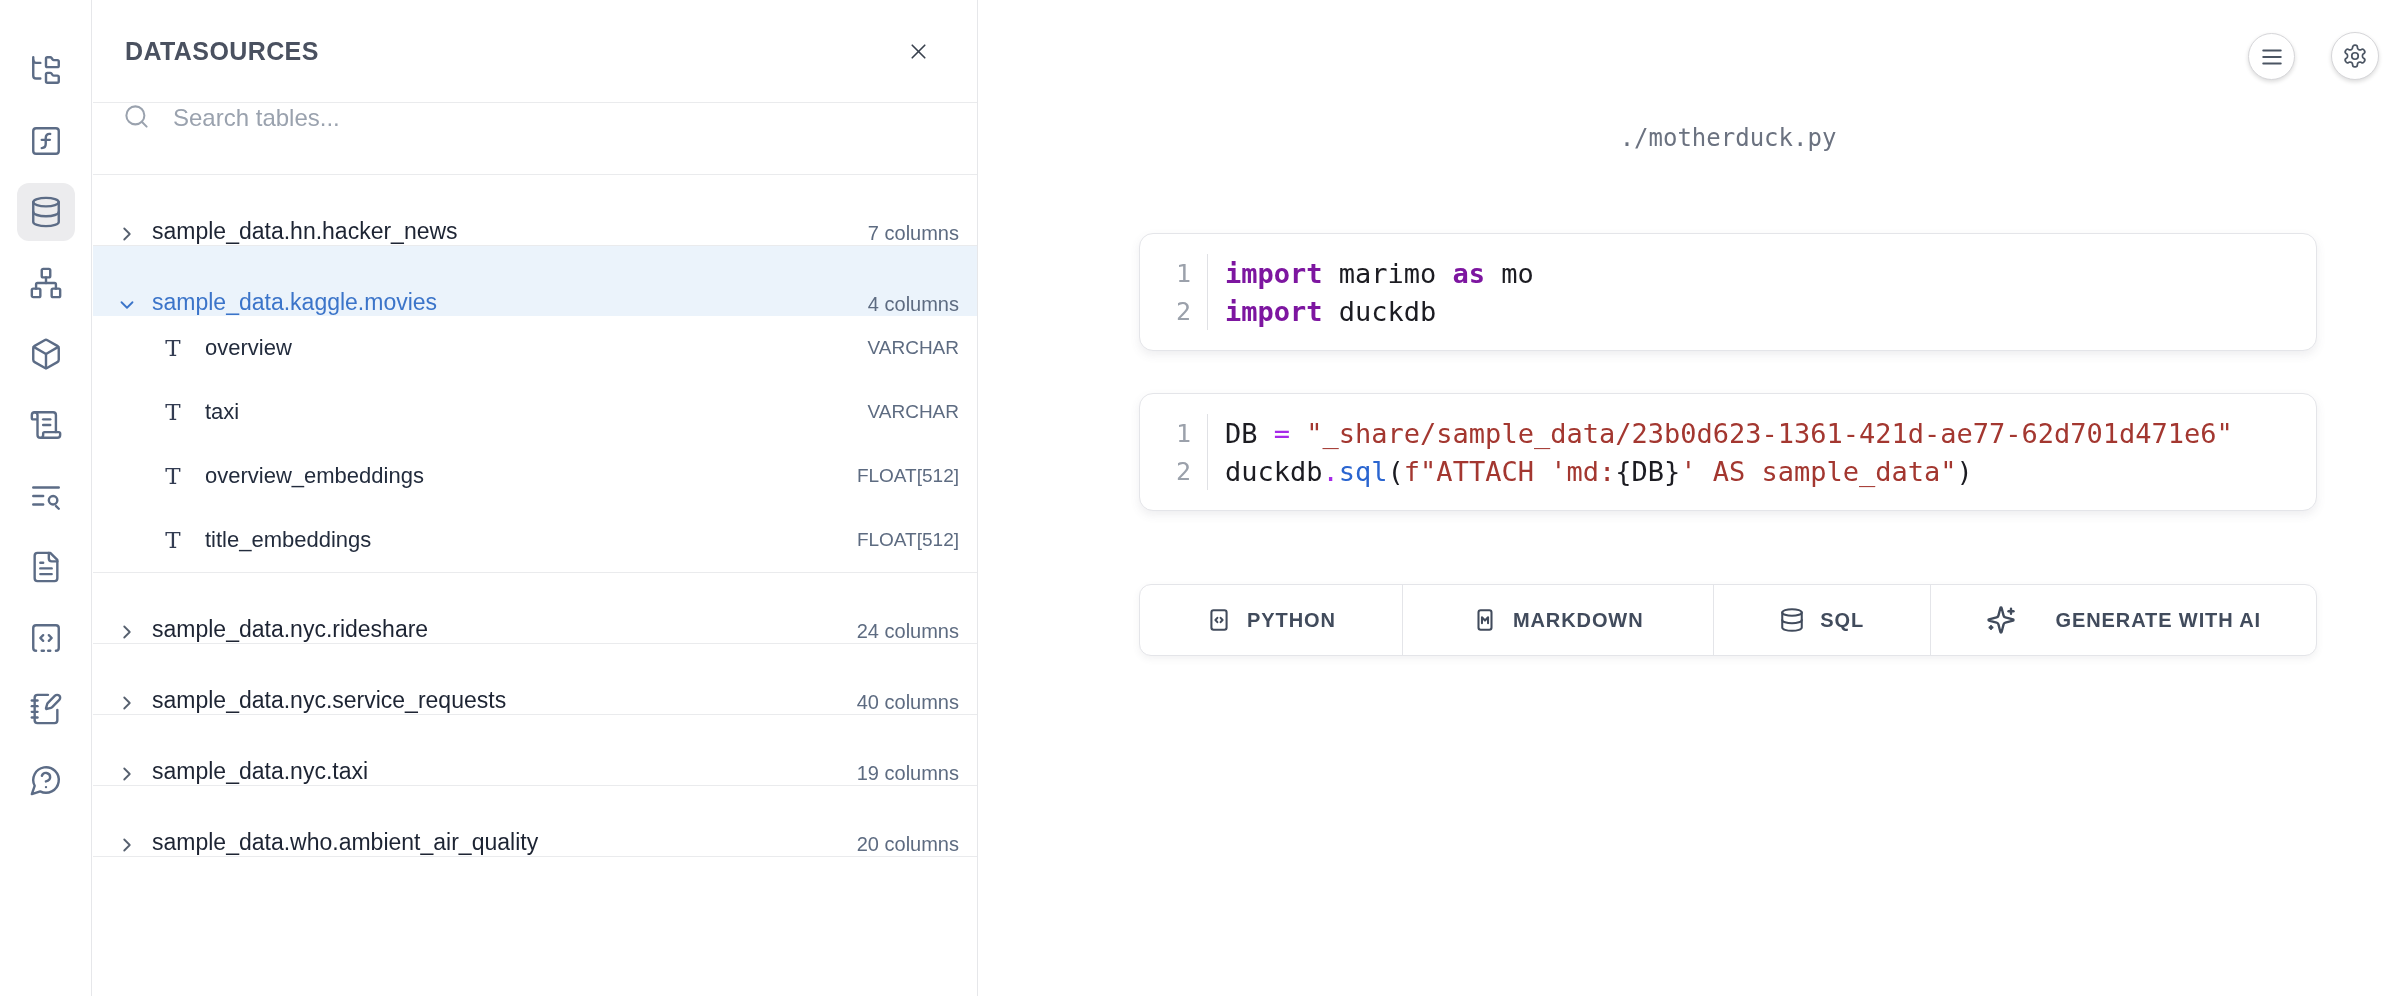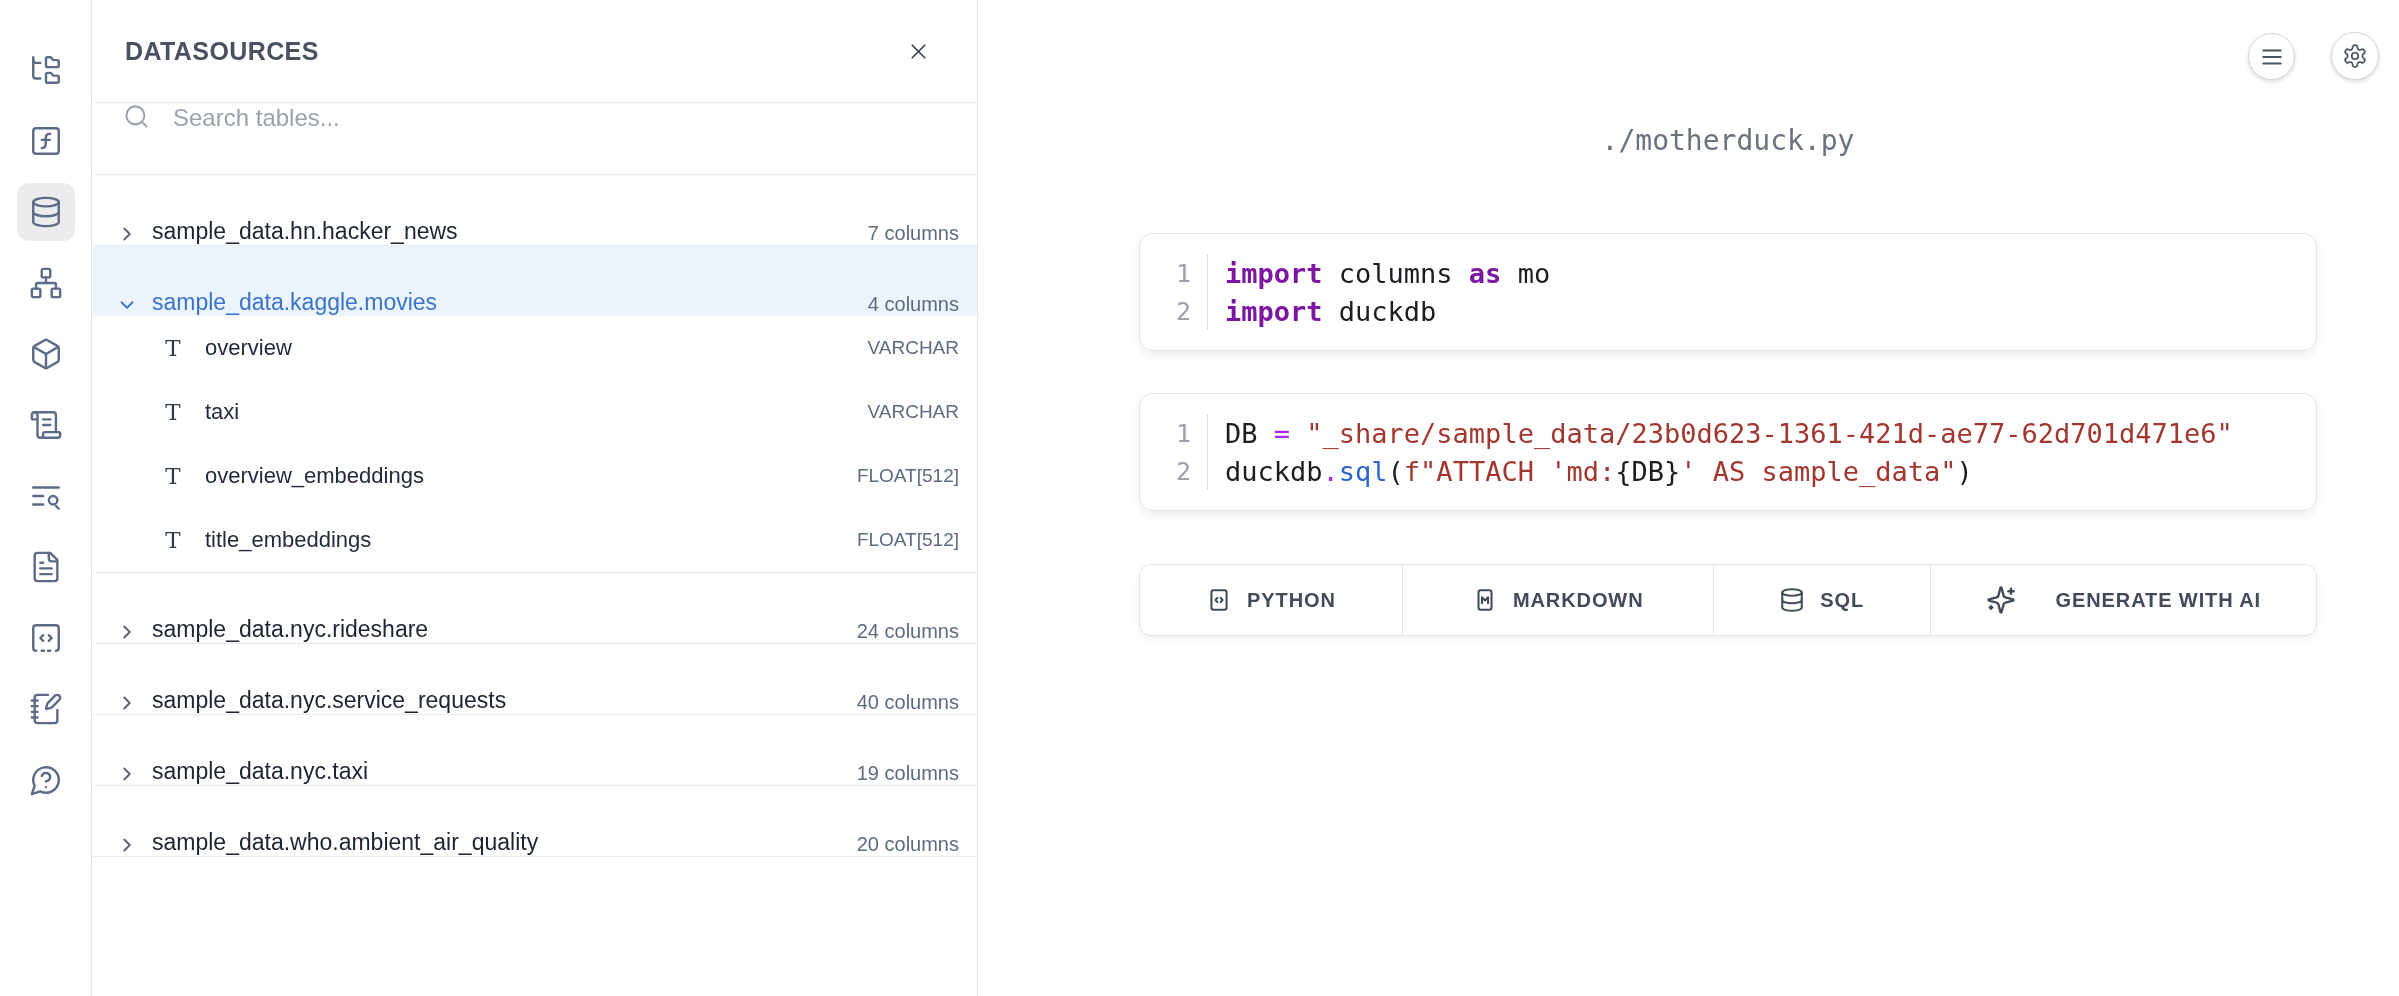--- a/index.html
+++ b/index.html
@@ -42,37 +42,37 @@
   .col-type{margin-left:auto;font-size:19px;color:#5d6b81;}
 
   
   .main{position:absolute;left:979px;top:0;width:1420px;height:996px;background:#fff;}
   .icon-circle{position:absolute;border-radius:50%;background:#fff;border:1px solid #d6d6d9;
          box-shadow:0 2px 4px rgba(0,0,0,.14);display:flex;align-items:center;
          justify-content:center;color:#4b5563;cursor:pointer;box-sizing:border-box;}
   #menu-btn{left:1269px;top:33px;width:47px;height:47px;}
   #settings-btn{left:1352px;top:32px;width:48px;height:48px;}
   .filename{position:absolute;left:160px;top:124px;width:1178px;text-align:center;
-         font-family:"DejaVu Sans Mono","Liberation Mono",monospace;font-size:28px;color:#6b7280;}
+         font-family:"DejaVu Sans Mono","Liberation Mono",monospace;font-size:24px;color:#6b7280;}
   #cells{position:absolute;left:160px;top:233px;width:1178px;display:flex;
          flex-direction:column;gap:42px;}
   .cell{background:#fff;border:1px solid #e4e5e9;border-radius:14px;
         box-shadow:0 4px 10px rgba(90,90,105,.10);padding:20px 0;box-sizing:border-box;cursor:text;}
   .code-line{display:flex;align-items:center;height:38px;
         font-family:"DejaVu Sans Mono","Liberation Mono",monospace;font-size:27px;}
   .gutter{width:68px;align-self:stretch;display:flex;align-items:center;justify-content:flex-end;
         padding-right:16px;box-sizing:border-box;color:#9ba1ab;font-size:25px;
         border-right:1px solid #e0e1e5;}
   .code{padding-left:17px;white-space:pre;color:#1c1c22;}
   .tk-kw{color:var(--c-kw,#7d16a0);font-weight:bold;}
   .tk-op{color:var(--c-op,#a62ae8);}
   .tk-str{color:var(--c-str,#a33730);}
   .tk-fn{color:var(--c-fn,#2a65d0);}
   .tk-pl{color:#1c1c22;}
-  #add-row{position:absolute;left:160px;top:564px;width:1178px;height:72px;display:flex;
+  #add-row{position:absolute;left:160px;top:584px;width:1178px;height:72px;display:flex;
         border:1px solid #e4e5e9;border-radius:12px;background:#fff;box-sizing:border-box;
         box-shadow:0 3px 7px rgba(90,90,105,.08);overflow:hidden;}
   .add-btn{display:flex;align-items:center;justify-content:center;gap:15px;font-size:20px;
         font-weight:600;letter-spacing:.9px;color:#414b5c;border-right:1px solid #e4e5e9;
         cursor:pointer;box-sizing:border-box;}
   .add-btn:last-child{border-right:none;}
   .add-btn:nth-child(1){flex:263 0 0;}
   .add-btn:nth-child(2){flex:311 0 0;}
   .add-btn:nth-child(3){flex:217 0 0;}
   .add-btn:nth-child(4){flex:387 0 0;gap:40px;}
@@ -296,21 +296,21 @@
         <svg width="26" height="26" viewBox="0 0 24 24" fill="none" stroke="currentColor" stroke-width="1.6" stroke-linecap="round" stroke-linejoin="round">
           <path d="M12.22 2h-.44a2 2 0 0 0-2 2v.18a2 2 0 0 1-1 1.73l-.43.25a2 2 0 0 1-2 0l-.15-.08a2 2 0 0 0-2.73.73l-.22.38a2 2 0 0 0 .73 2.73l.15.1a2 2 0 0 1 1 1.72v.51a2 2 0 0 1-1 1.74l-.15.09a2 2 0 0 0-.73 2.73l.22.38a2 2 0 0 0 2.73.73l.15-.08a2 2 0 0 1 2 0l.43.25a2 2 0 0 1 1 1.73V20a2 2 0 0 0 2 2h.44a2 2 0 0 0 2-2v-.18a2 2 0 0 1 1-1.73l.43-.25a2 2 0 0 1 2 0l.15.08a2 2 0 0 0 2.73-.73l.22-.39a2 2 0 0 0-.73-2.73l-.15-.08a2 2 0 0 1-1-1.74v-.5a2 2 0 0 1 1-1.74l.15-.09a2 2 0 0 0 .73-2.73l-.22-.38a2 2 0 0 0-2.73-.73l-.15.08a2 2 0 0 1-2 0l-.43-.25a2 2 0 0 1-1-1.73V4a2 2 0 0 0-2-2z"></path>
           <path d="M12 9a3 3 0 1 0 0 6 3 3 0 0 0 0-6Z"></path>
         </svg>
       </div>
     <div class="filename">./motherduck.py</div>
     <div id="cells">
         <div class="cell">
           <div class="code-line">
             <span class="gutter">1</span>
-            <span class="code"><span class="tk-kw">import</span><span class="tk-pl"> columns </span><span class="tk-kw">as</span><span class="tk-pl"> mo</span></span>
+            <span class="code"><span class="tk-kw">import</span><span class="tk-pl"> marimo </span><span class="tk-kw">as</span><span class="tk-pl"> mo</span></span>
           </div>
           <div class="code-line">
             <span class="gutter">2</span>
             <span class="code"><span class="tk-kw">import</span><span class="tk-pl"> duckdb</span></span>
           </div>
         </div>
         <div class="cell">
           <div class="code-line">
             <span class="gutter">1</span>
             <span class="code"><span class="tk-pl">DB </span><span class="tk-op">=</span><span class="tk-pl"> </span><span class="tk-str">"_share/sample_data/23b0d623-1361-421d-ae77-62d701d471e6"</span></span>

